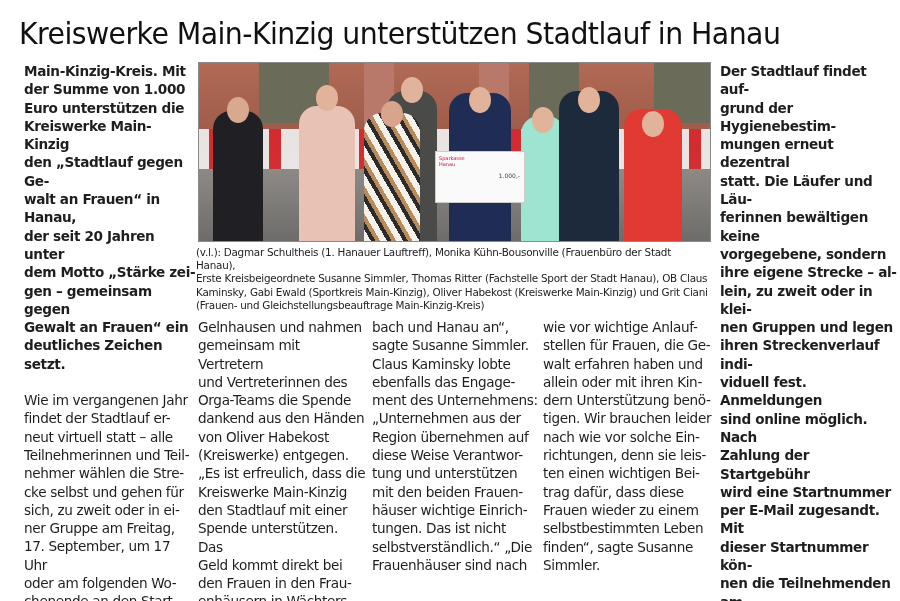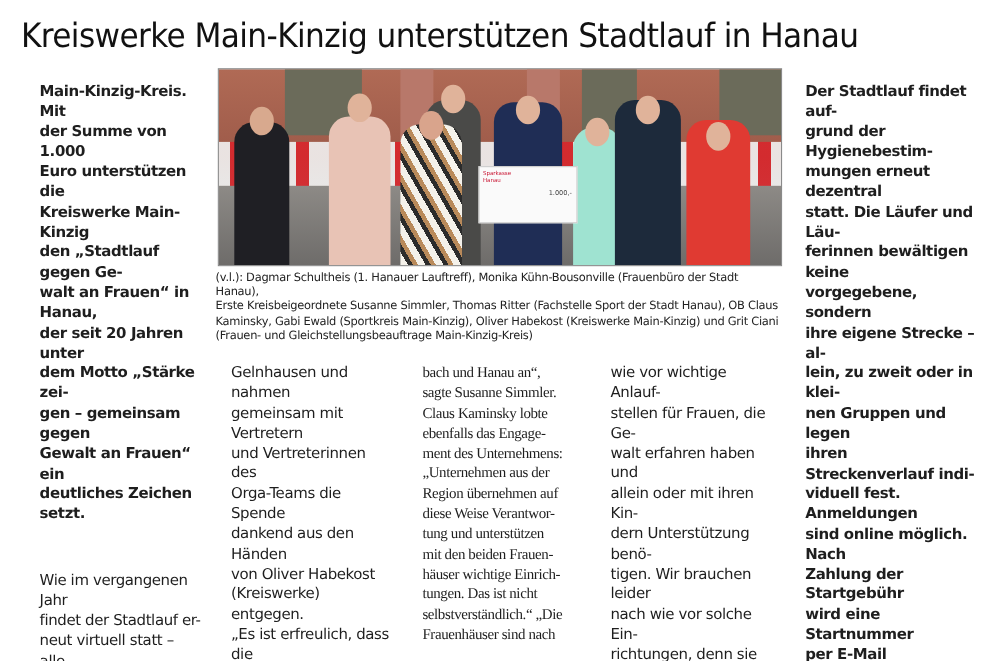--- a/index.html
+++ b/index.html
@@ -10,26 +10,26 @@
       position: relative;
     }
     .headline {
       position: absolute; left: 19px; top: 14px; width: 870px;
       font-family: "DejaVu Sans", sans-serif;
       font-size: 30.5px; font-weight: normal; letter-spacing: -0.6px;
       line-height: 40px; white-space: nowrap; margin: 0; color: #111;
       transform-origin: left top; transform: scaleX(0.93);
     }
     .col { position: absolute; font-size: 13.6px; line-height: 18.3px; color: #1e1e1e; letter-spacing: -0.35px; }
-    .col p { margin: 12px; white-space: pre-line; }
+    .col p { margin: 0; white-space: pre-line; }
     .lead { font-weight: bold; }
     .gap { height: 18px; }
     #col1 { left: 24px; top: 62px; width: 172px; }
     #col2 { left: 198px; top: 318px; width: 168px; }
-    #col3 { left: 372px; top: 318px; width: 170px; font-family: Liberation Serif, serif; }
+    #col3 { left: 372px; top: 318px; width: 170px; }
     #col4 { left: 543px; top: 318px; width: 170px; }
     #col5 { left: 720px; top: 62px; width: 178px; font-weight: bold; }
 
     .photo {
       position: absolute; left: 198px; top: 62px; width: 513px; height: 180px;
       overflow: hidden; border: 1px solid #8a8a8a; box-sizing: border-box;
       background: linear-gradient(#b06a55 0%, #9d5a49 45%, #8f8a83 62%, #7d7770 100%);
     }
     .wall-stone { position: absolute; top: 0; height: 60px; background: #6b6b5a; }
     .pillar { position: absolute; top: 0; height: 70px; background: #b8786a; }

